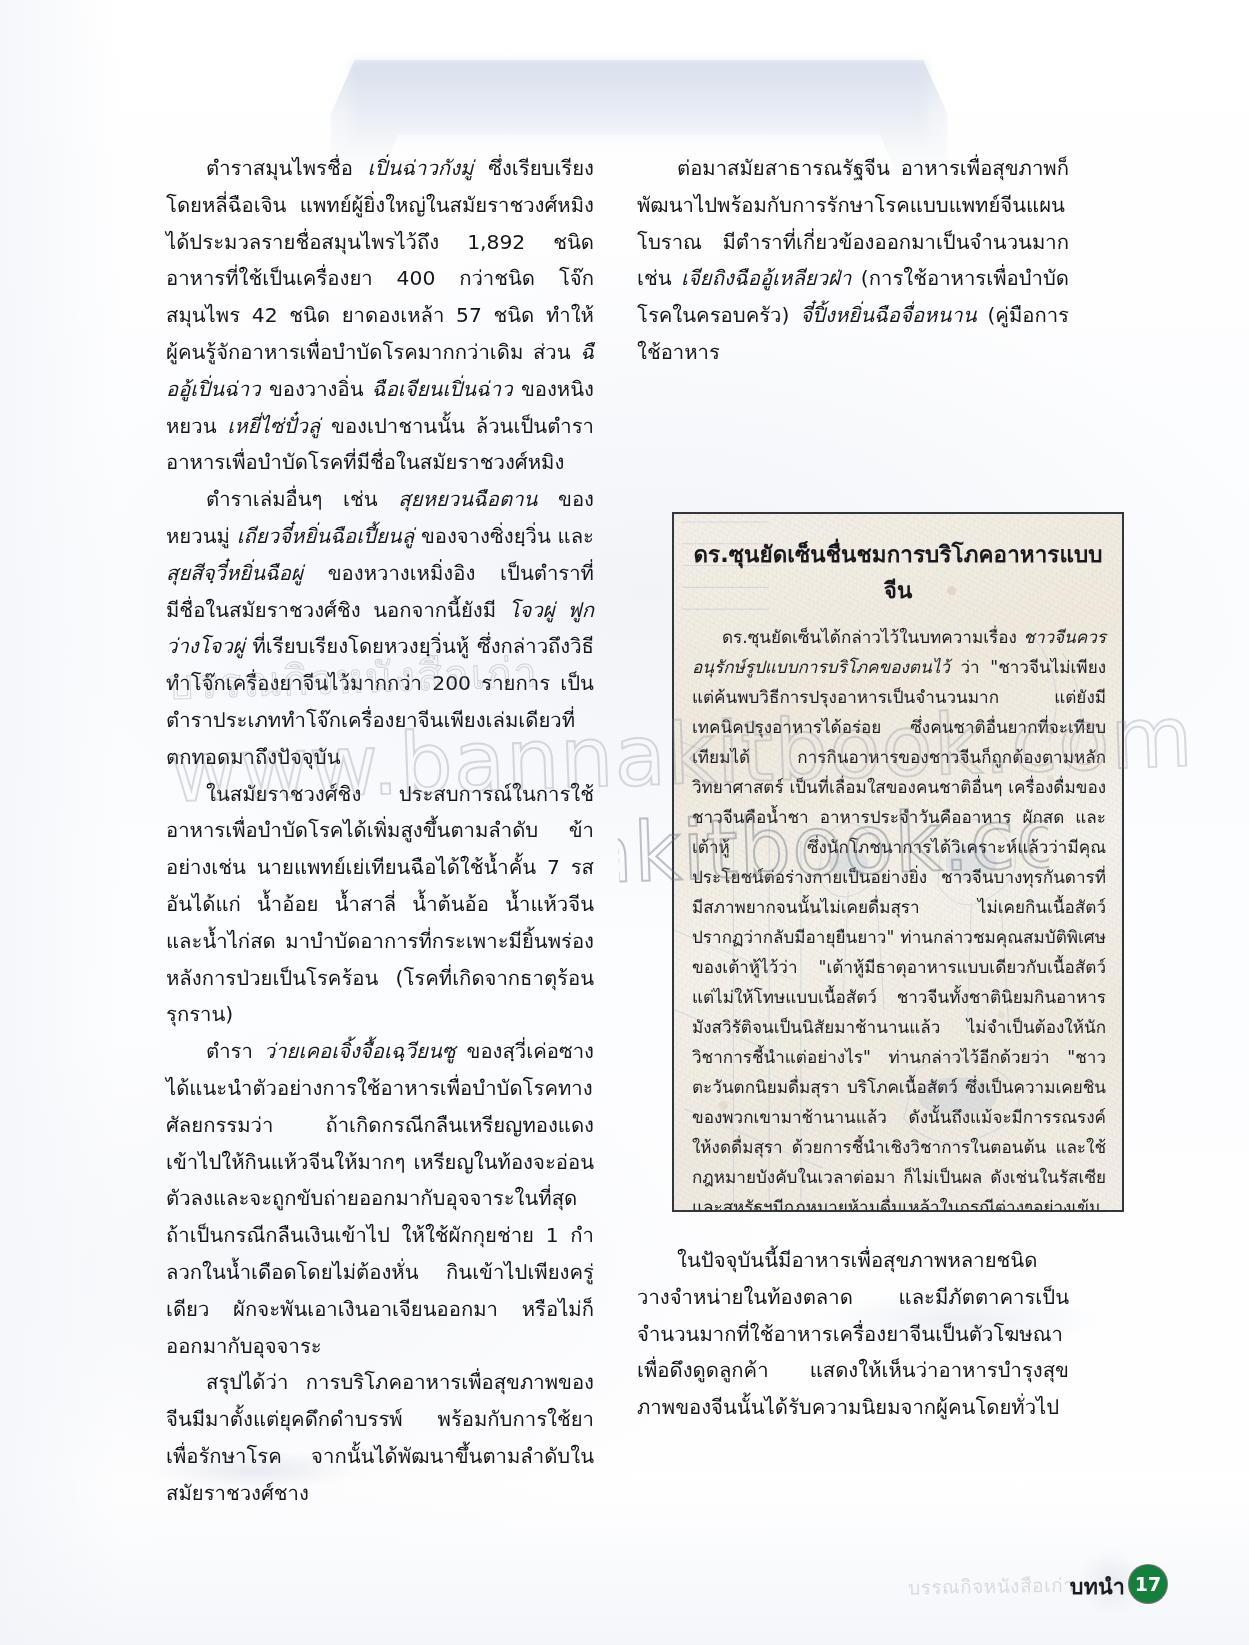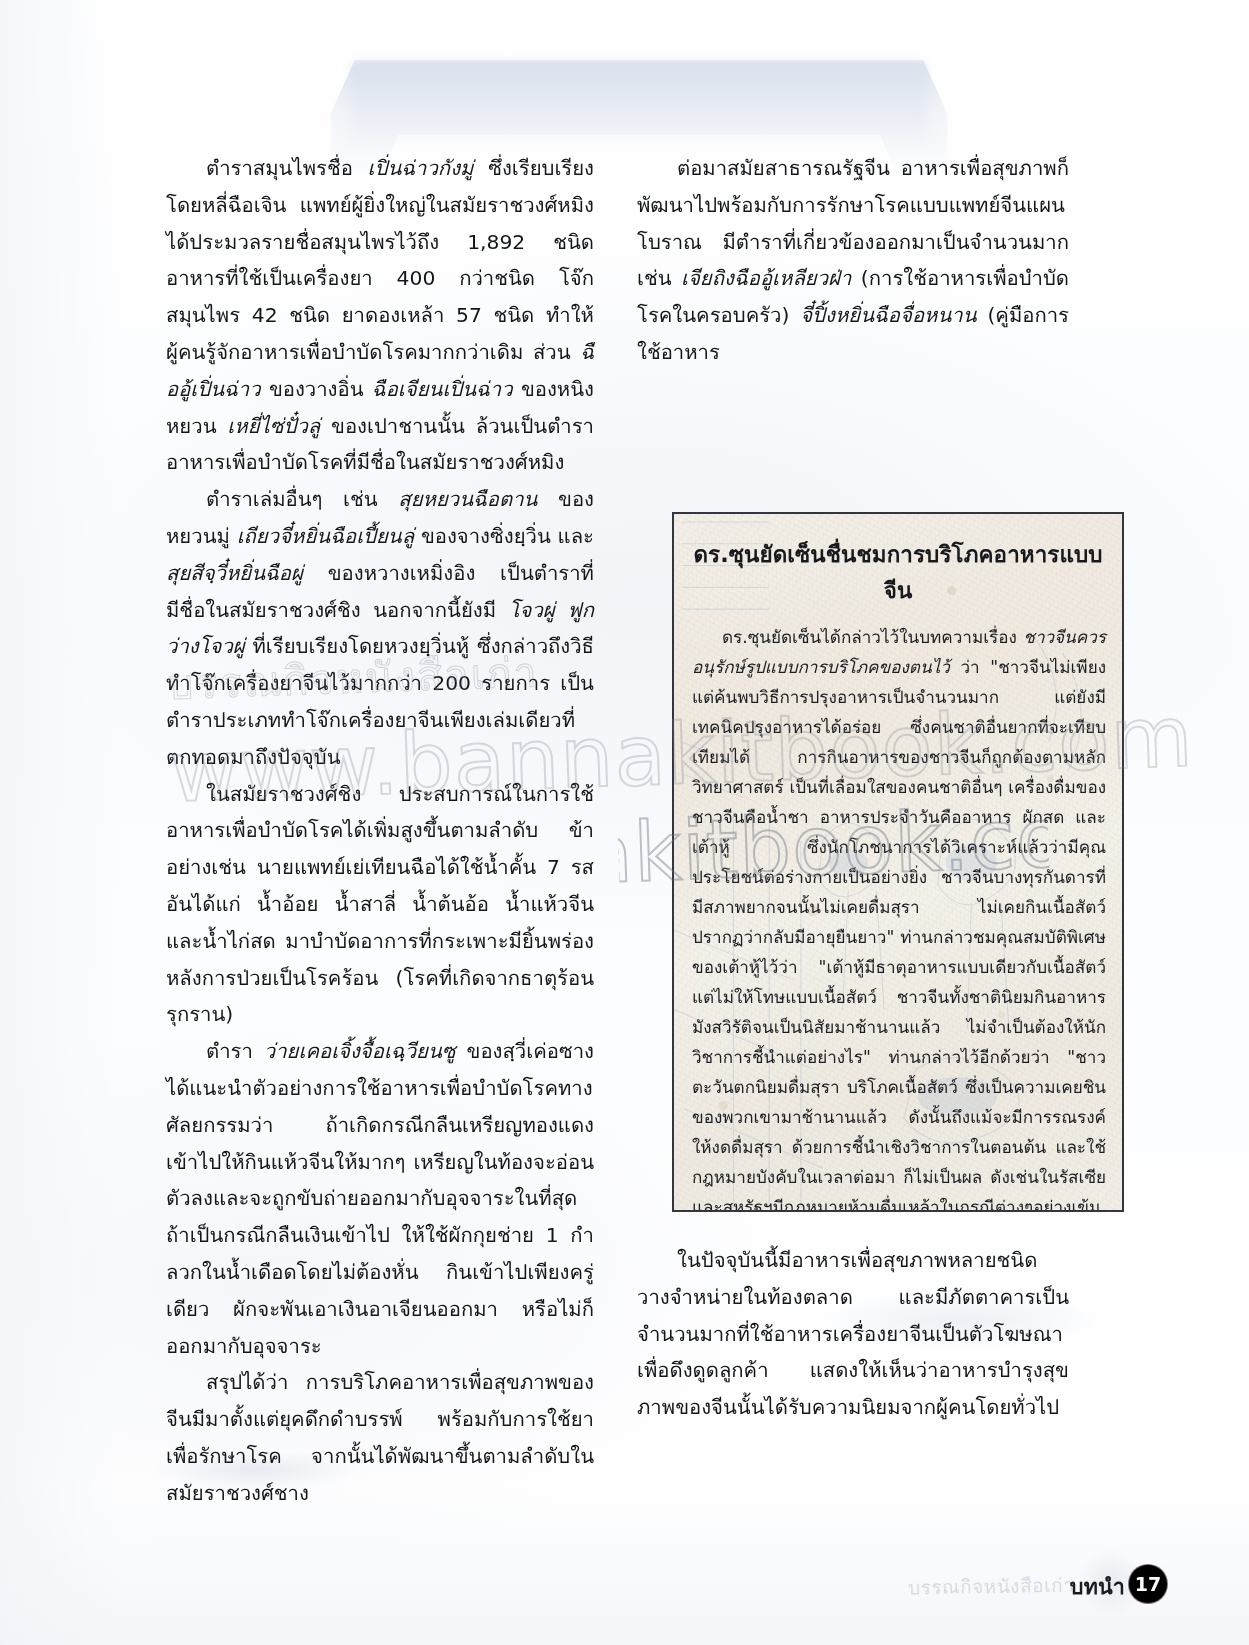--- a/index.html
+++ b/index.html
@@ -139,21 +139,21 @@
     position:absolute;right:175px;bottom:44px;
     font-size:19px;color:rgba(140,148,164,.30);
     white-space:nowrap;z-index:4;letter-spacing:.5px;
     transform:rotate(-1deg);
   }
   #footer-label{
     font-size:21.5px;font-weight:bold;color:#1a1c21;letter-spacing:.2px;
   }
   #page-badge{
     width:38px;height:38px;border-radius:50%;
-    background:#000000;
+    background:#15803d;
     color:#ffffff;font-size:19px;font-weight:bold;
     display:flex;align-items:center;justify-content:center;
     box-shadow:0 0 0 1px rgba(43,20,25,.6);
     line-height:1;
   }
   #badge-halo{
     position:absolute;right:105px;bottom:30px;width:66px;height:66px;
     border-radius:50%;
     background:radial-gradient(circle, rgba(222,226,234,.65), rgba(255,255,255,0) 70%);
     z-index:3;

